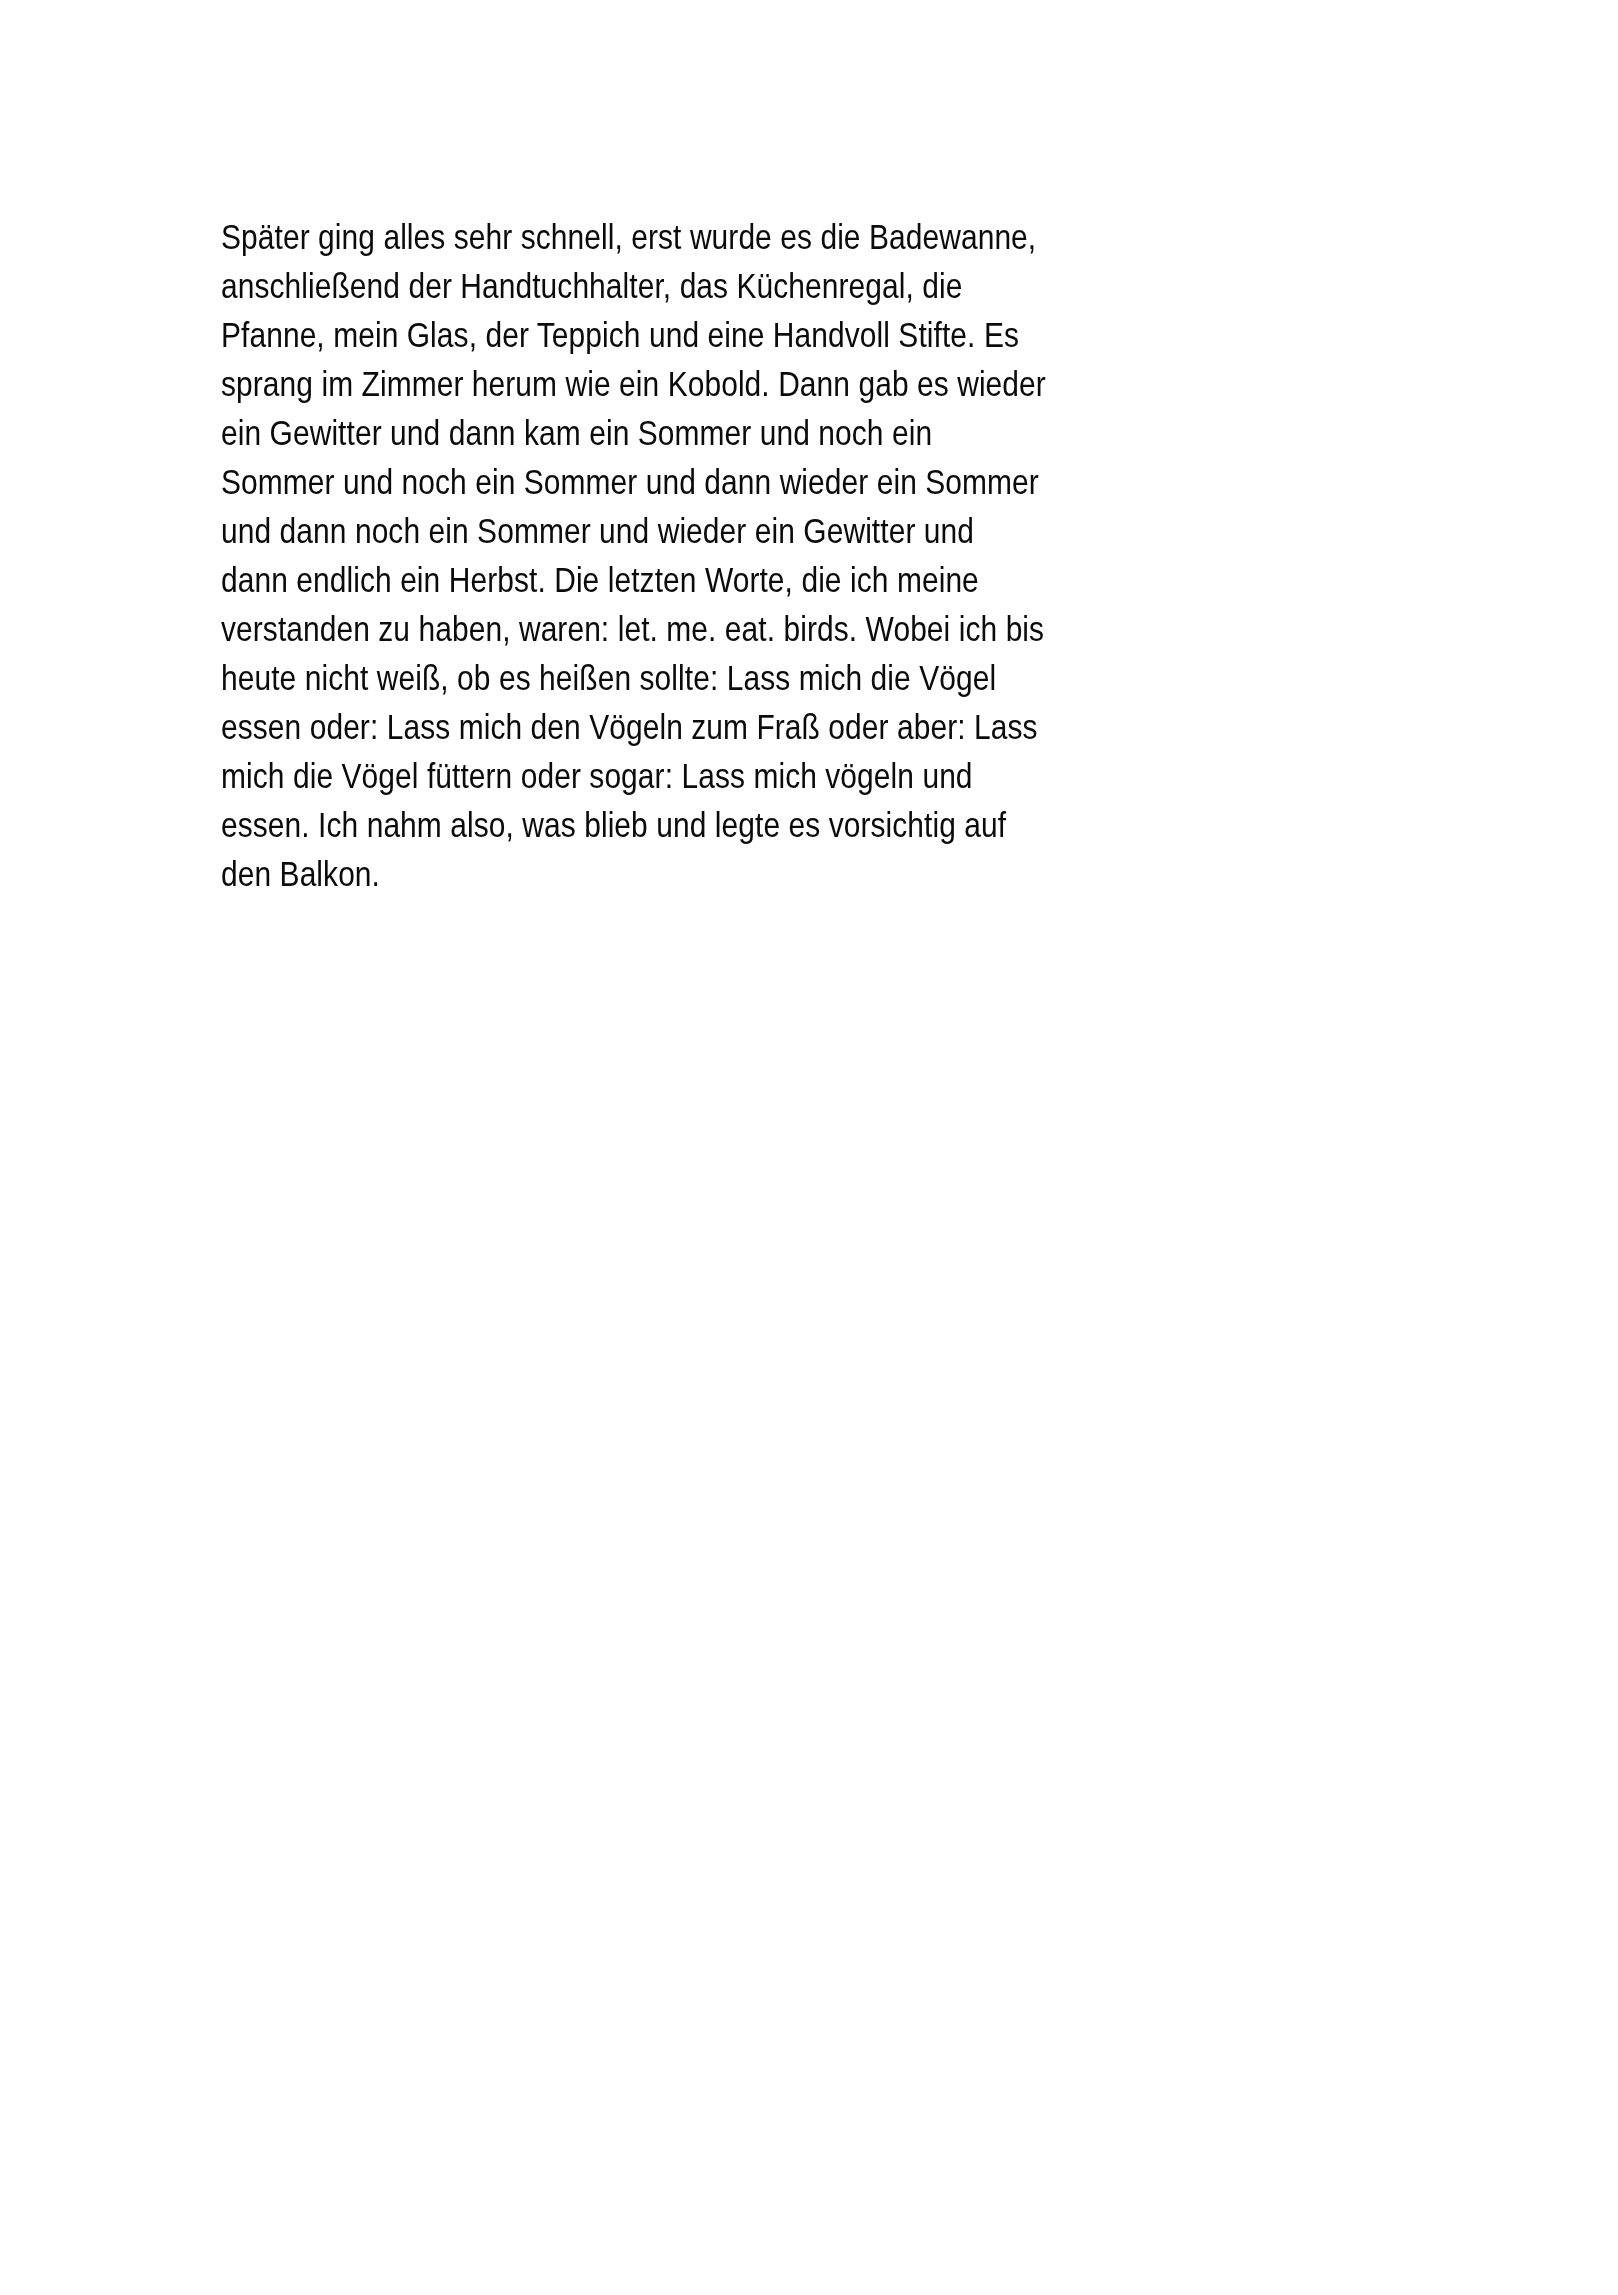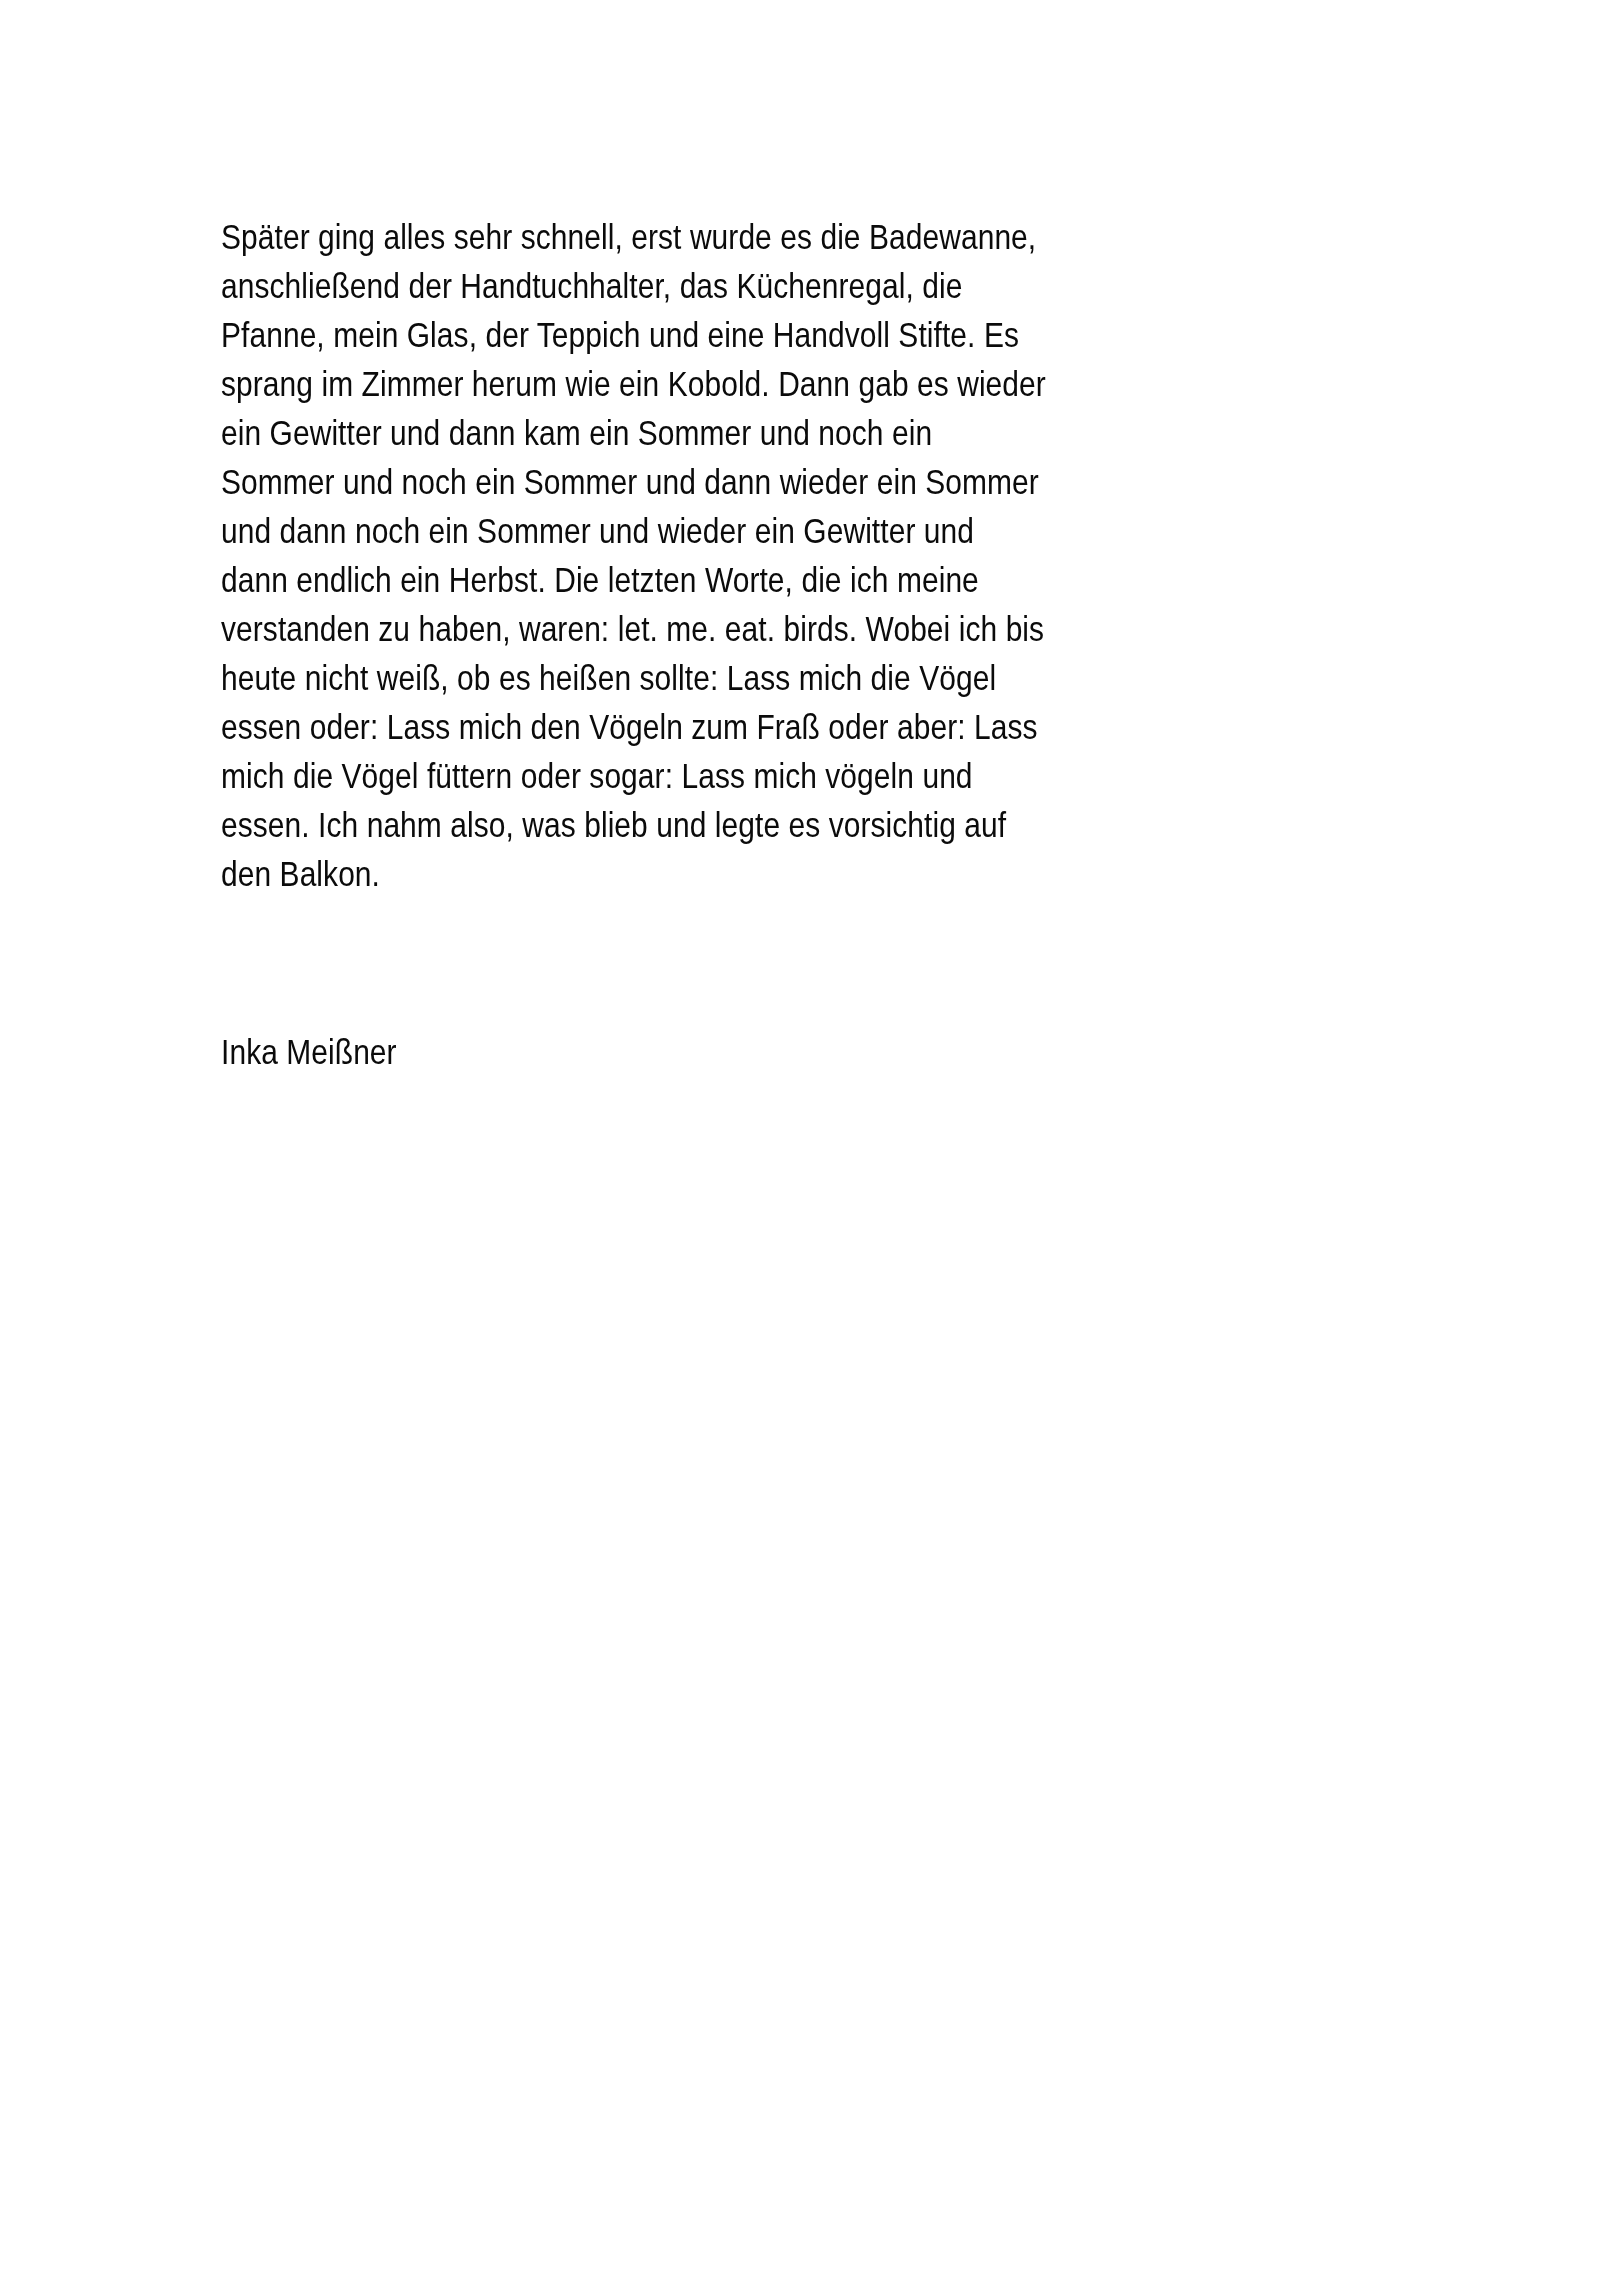--- a/index.html
+++ b/index.html
@@ -83,18 +83,15 @@
       <span class="narrow-line">dann endlich ein Herbst. Die letzten Worte, die ich meine</span>
       <span class="narrow-line">verstanden zu haben, waren: let. me. eat. birds. Wobei ich bis</span>
       <span class="narrow-line">heute nicht weiß, ob es heißen sollte: Lass mich die Vögel</span>
       <span class="narrow-line">essen oder: Lass mich den Vögeln zum Fraß oder aber: Lass</span>
       <span class="narrow-line">mich die Vögel füttern oder sogar: Lass mich vögeln und</span>
       <span class="narrow-line">essen. Ich nahm also, was blieb und legte es vorsichtig auf</span>
       <span class="narrow-line">den Balkon.</span>
     </p>
   </div>
 
-  <div class="signature-block">
-    <span class="signature-line">Inka Meißner</span>
-  </div>
 
 </div>
 
 
 </body></html>

